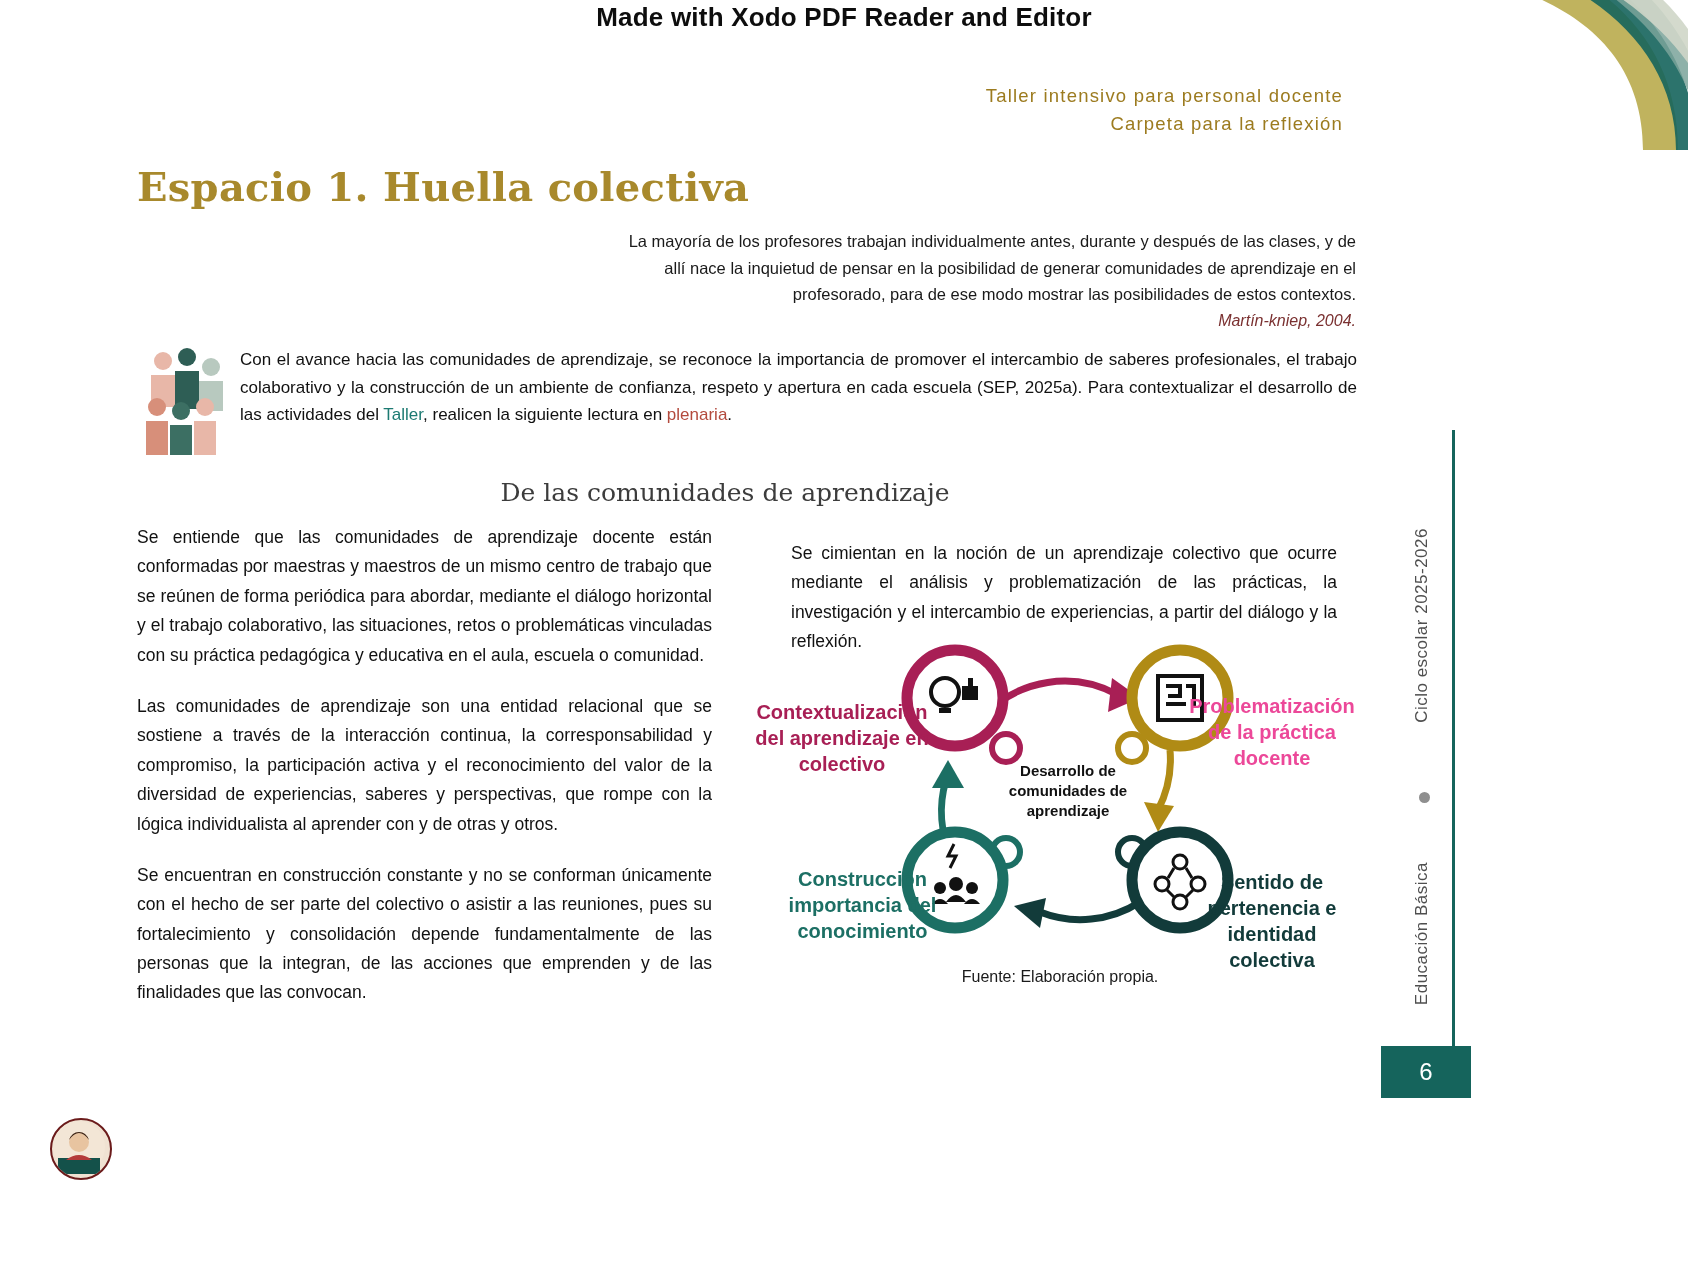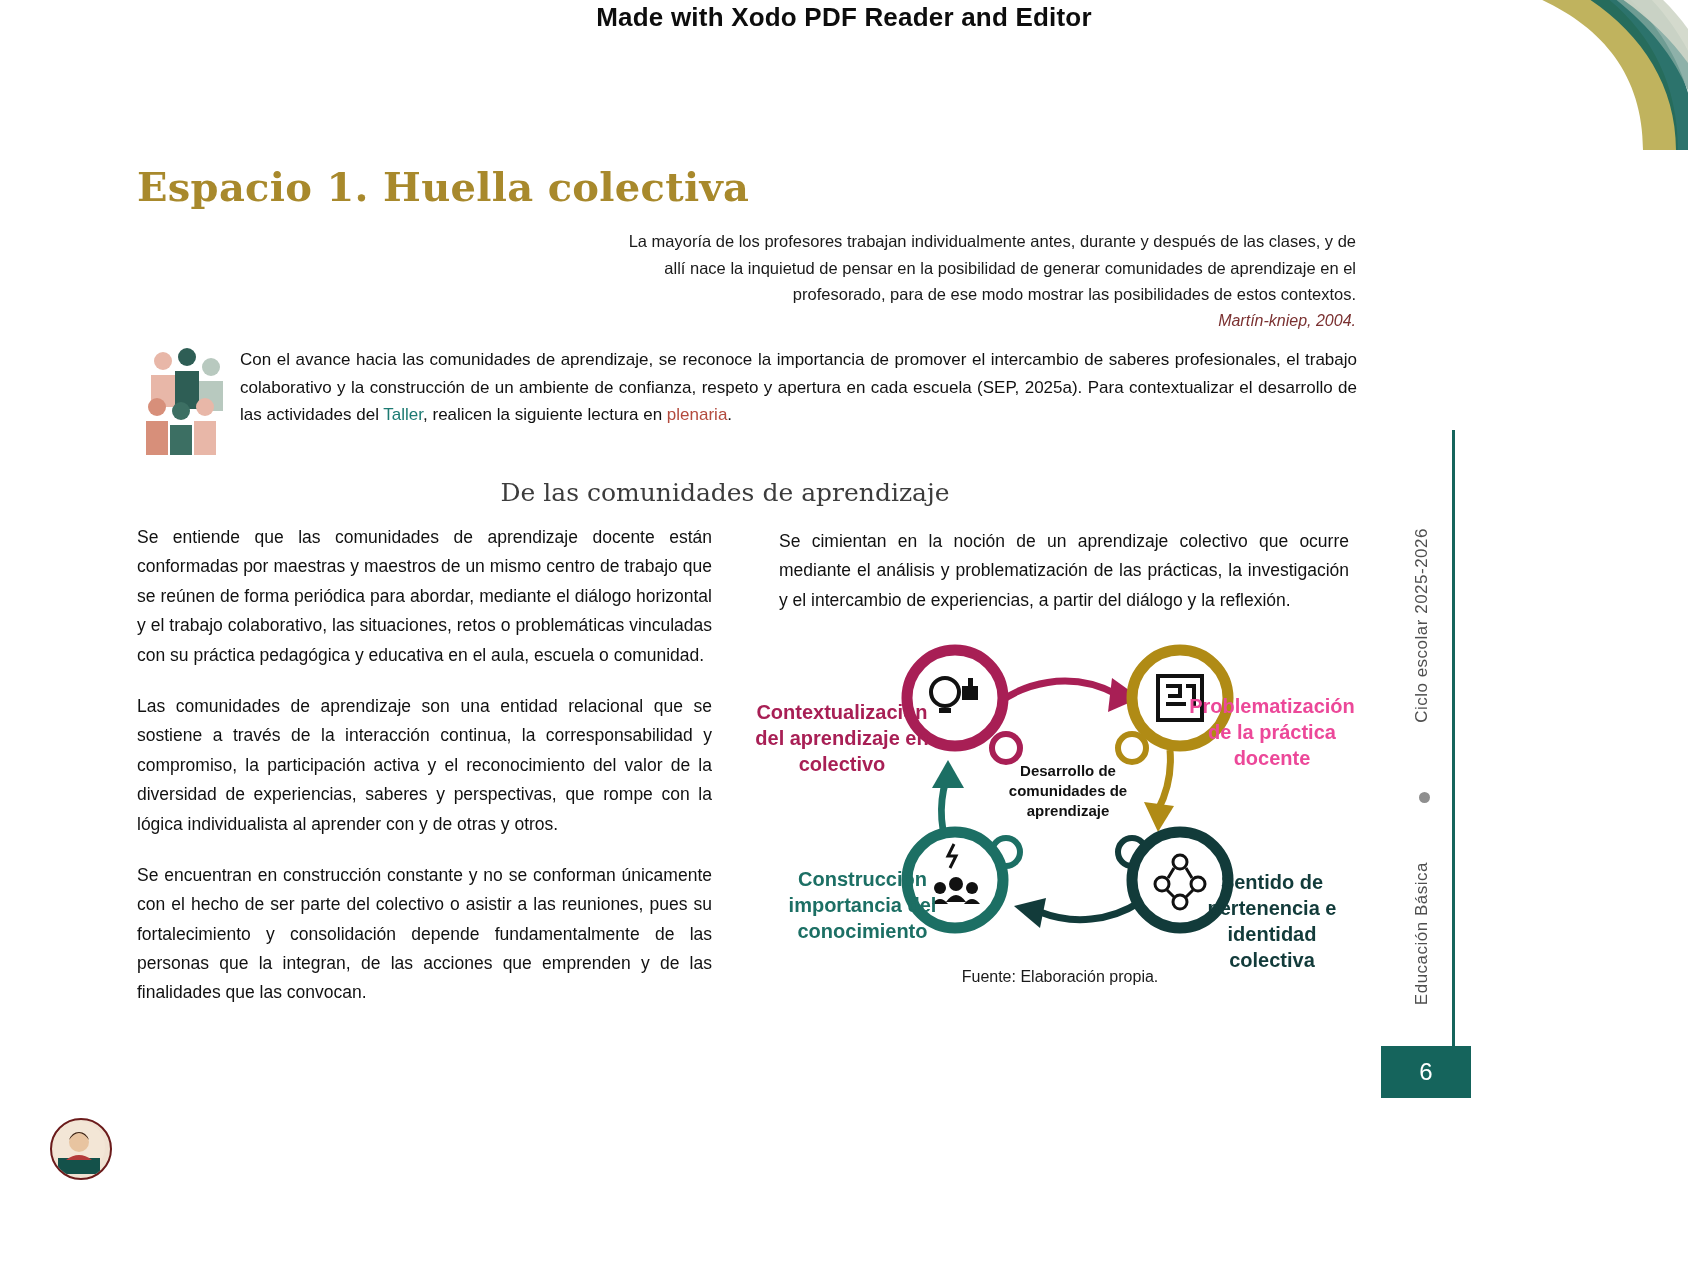--- a/index.html
+++ b/index.html
@@ -134,21 +134,21 @@
   .col-right {
     position: absolute;
     top: 523px;
     left: 775px;
     width: 578px;
     font-size: 17.5px;
     line-height: 1.68;
     color: #111;
     text-align: justify;
   }
-  .col-right p { margin: 4px; }
+  .col-right p { margin: 16px; }
 
   
   .diagram-wrap {
     position: absolute;
     top: 630px;
     left: 740px;
     width: 640px;
     height: 330px;
   }
   .fig-source {
@@ -234,20 +234,22 @@
 <div class="corner-deco">
   <svg width="260" height="150" viewBox="0 0 260 150">
     <path d="M40,-60 C160,-40 250,30 250,150 L215,150 C215,45 135,-5 35,-25 Z" fill="#b5a642" opacity="0.85"></path>
     <path d="M60,-70 C185,-45 268,40 268,150 L248,150 C248,50 165,-20 55,-45 Z" fill="#15645c" opacity="0.9"></path>
     <path d="M95,-75 C205,-48 285,45 285,150 L272,150 C272,60 190,-18 90,-55 Z" fill="#7aa39a" opacity="0.85"></path>
     <path d="M130,-60 C225,-35 300,50 300,150 L290,150 C290,70 215,0 125,-40 Z" fill="#cfd6c8" opacity="0.9"></path>
   </svg>
 </div>
 
 <div class="doc-header">
+  <div>Taller  intensivo  para  personal  docente</div>
+  <div>Carpeta  para  la  reflexión</div>
 </div>
 
 <div class="page-title">Espacio 1. Huella colectiva</div>
 
 <div class="epigraph">La mayoría de los profesores trabajan individualmente antes, durante y después de las clases, y de allí nace la inquietud de pensar en la posibilidad de generar comunidades de aprendizaje en el profesorado, para de ese modo mostrar las posibilidades de estos contextos.</div>
 <div class="epigraph-source">Martín-kniep, 2004.</div>
 
 <div class="intro-icon">
   <svg width="88" height="115" viewBox="0 0 88 115">
     <circle cx="20" cy="16" r="9" fill="#e8b7a8"></circle>

